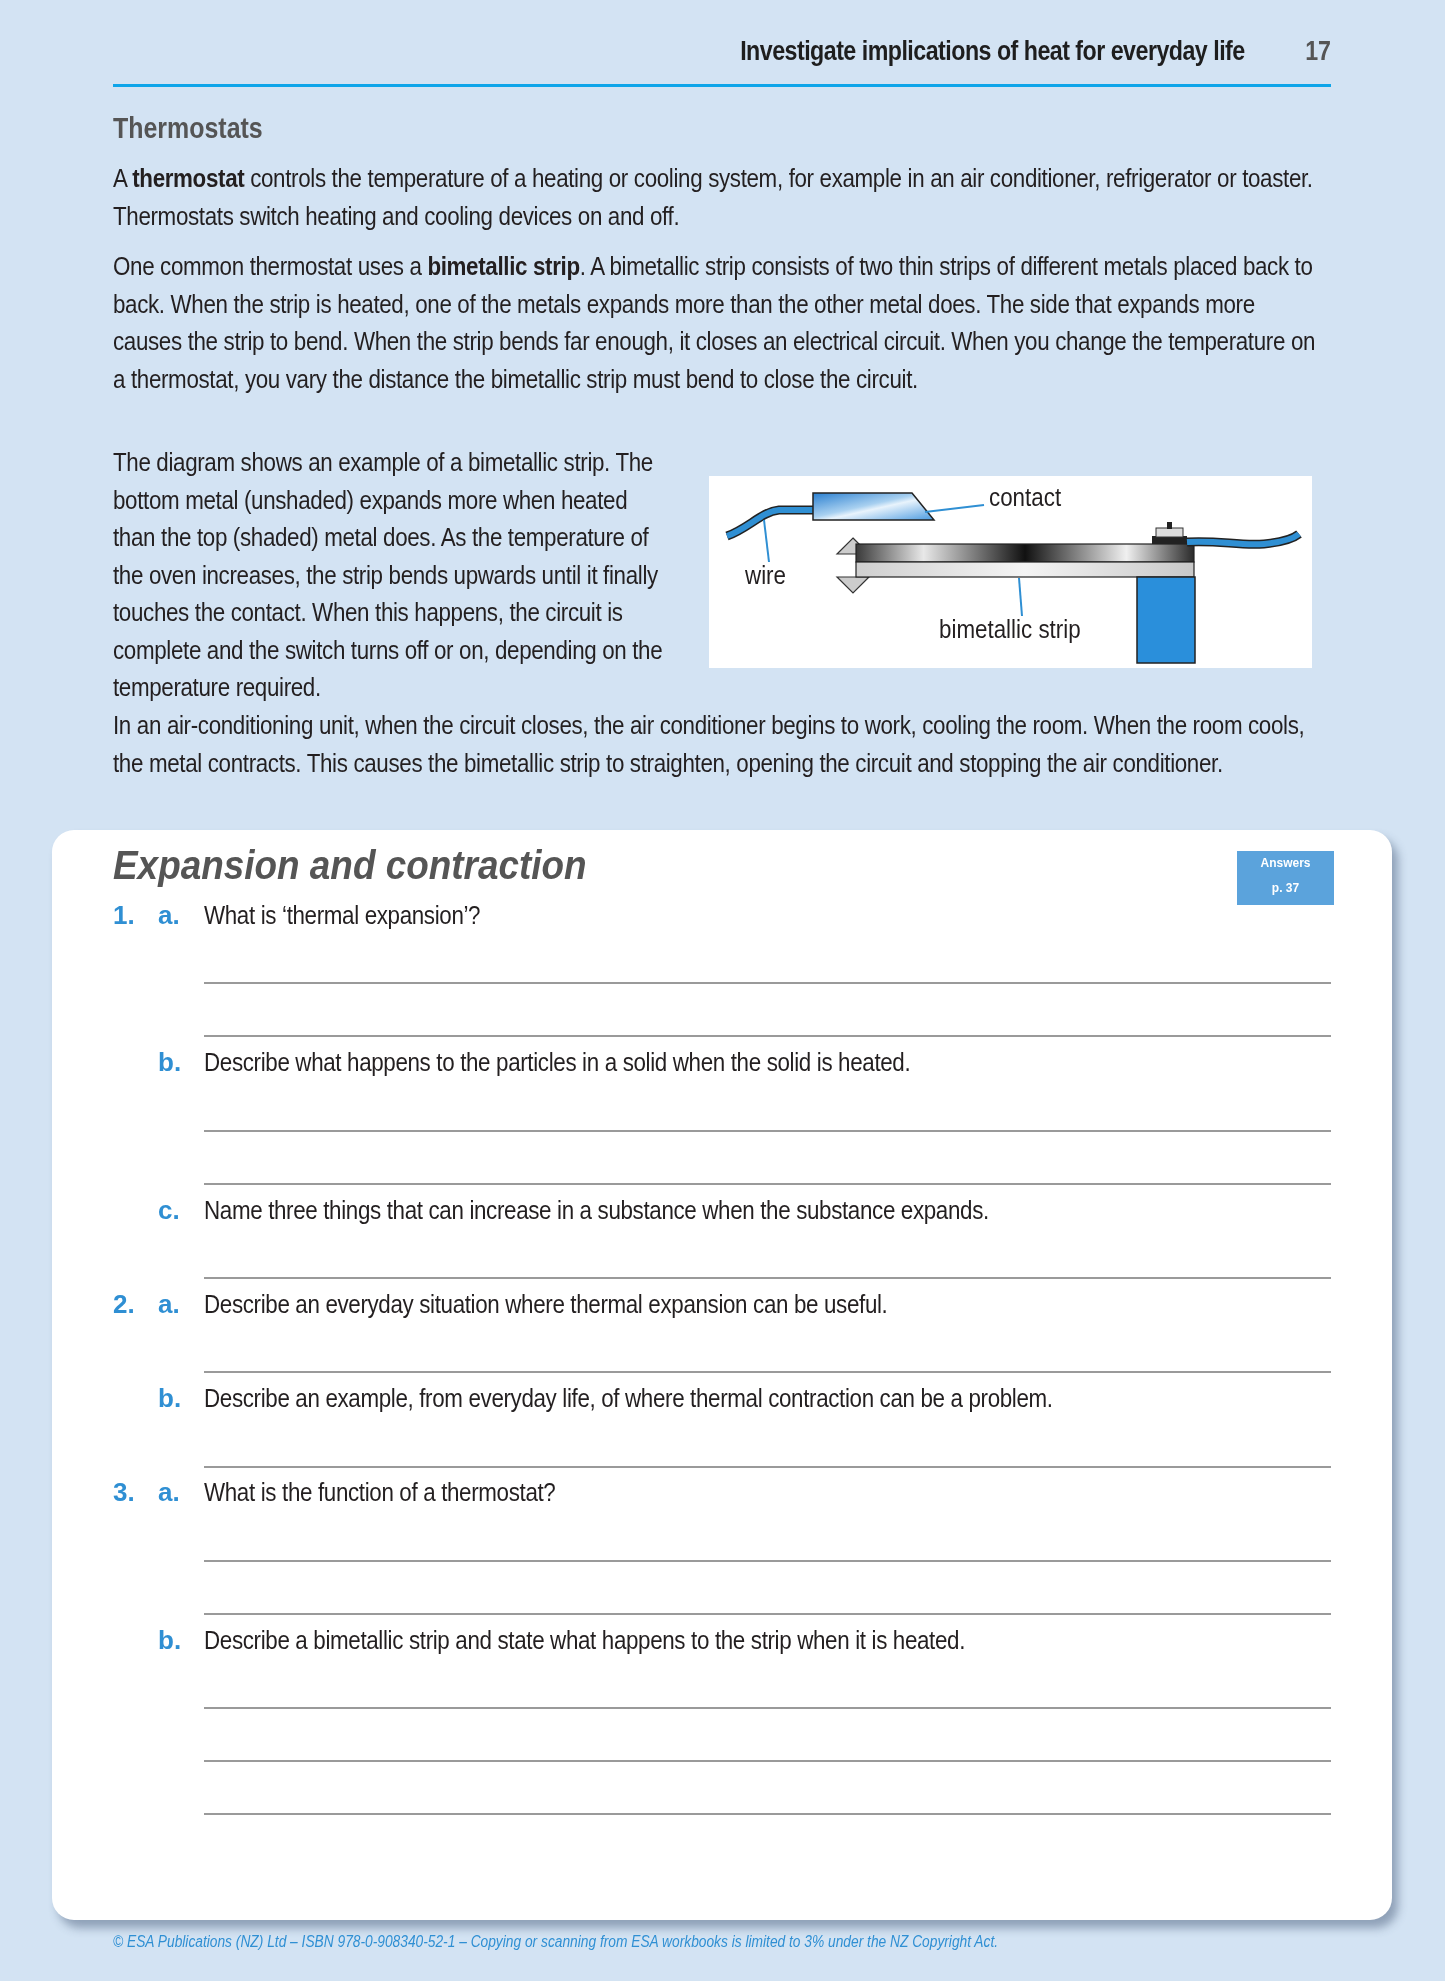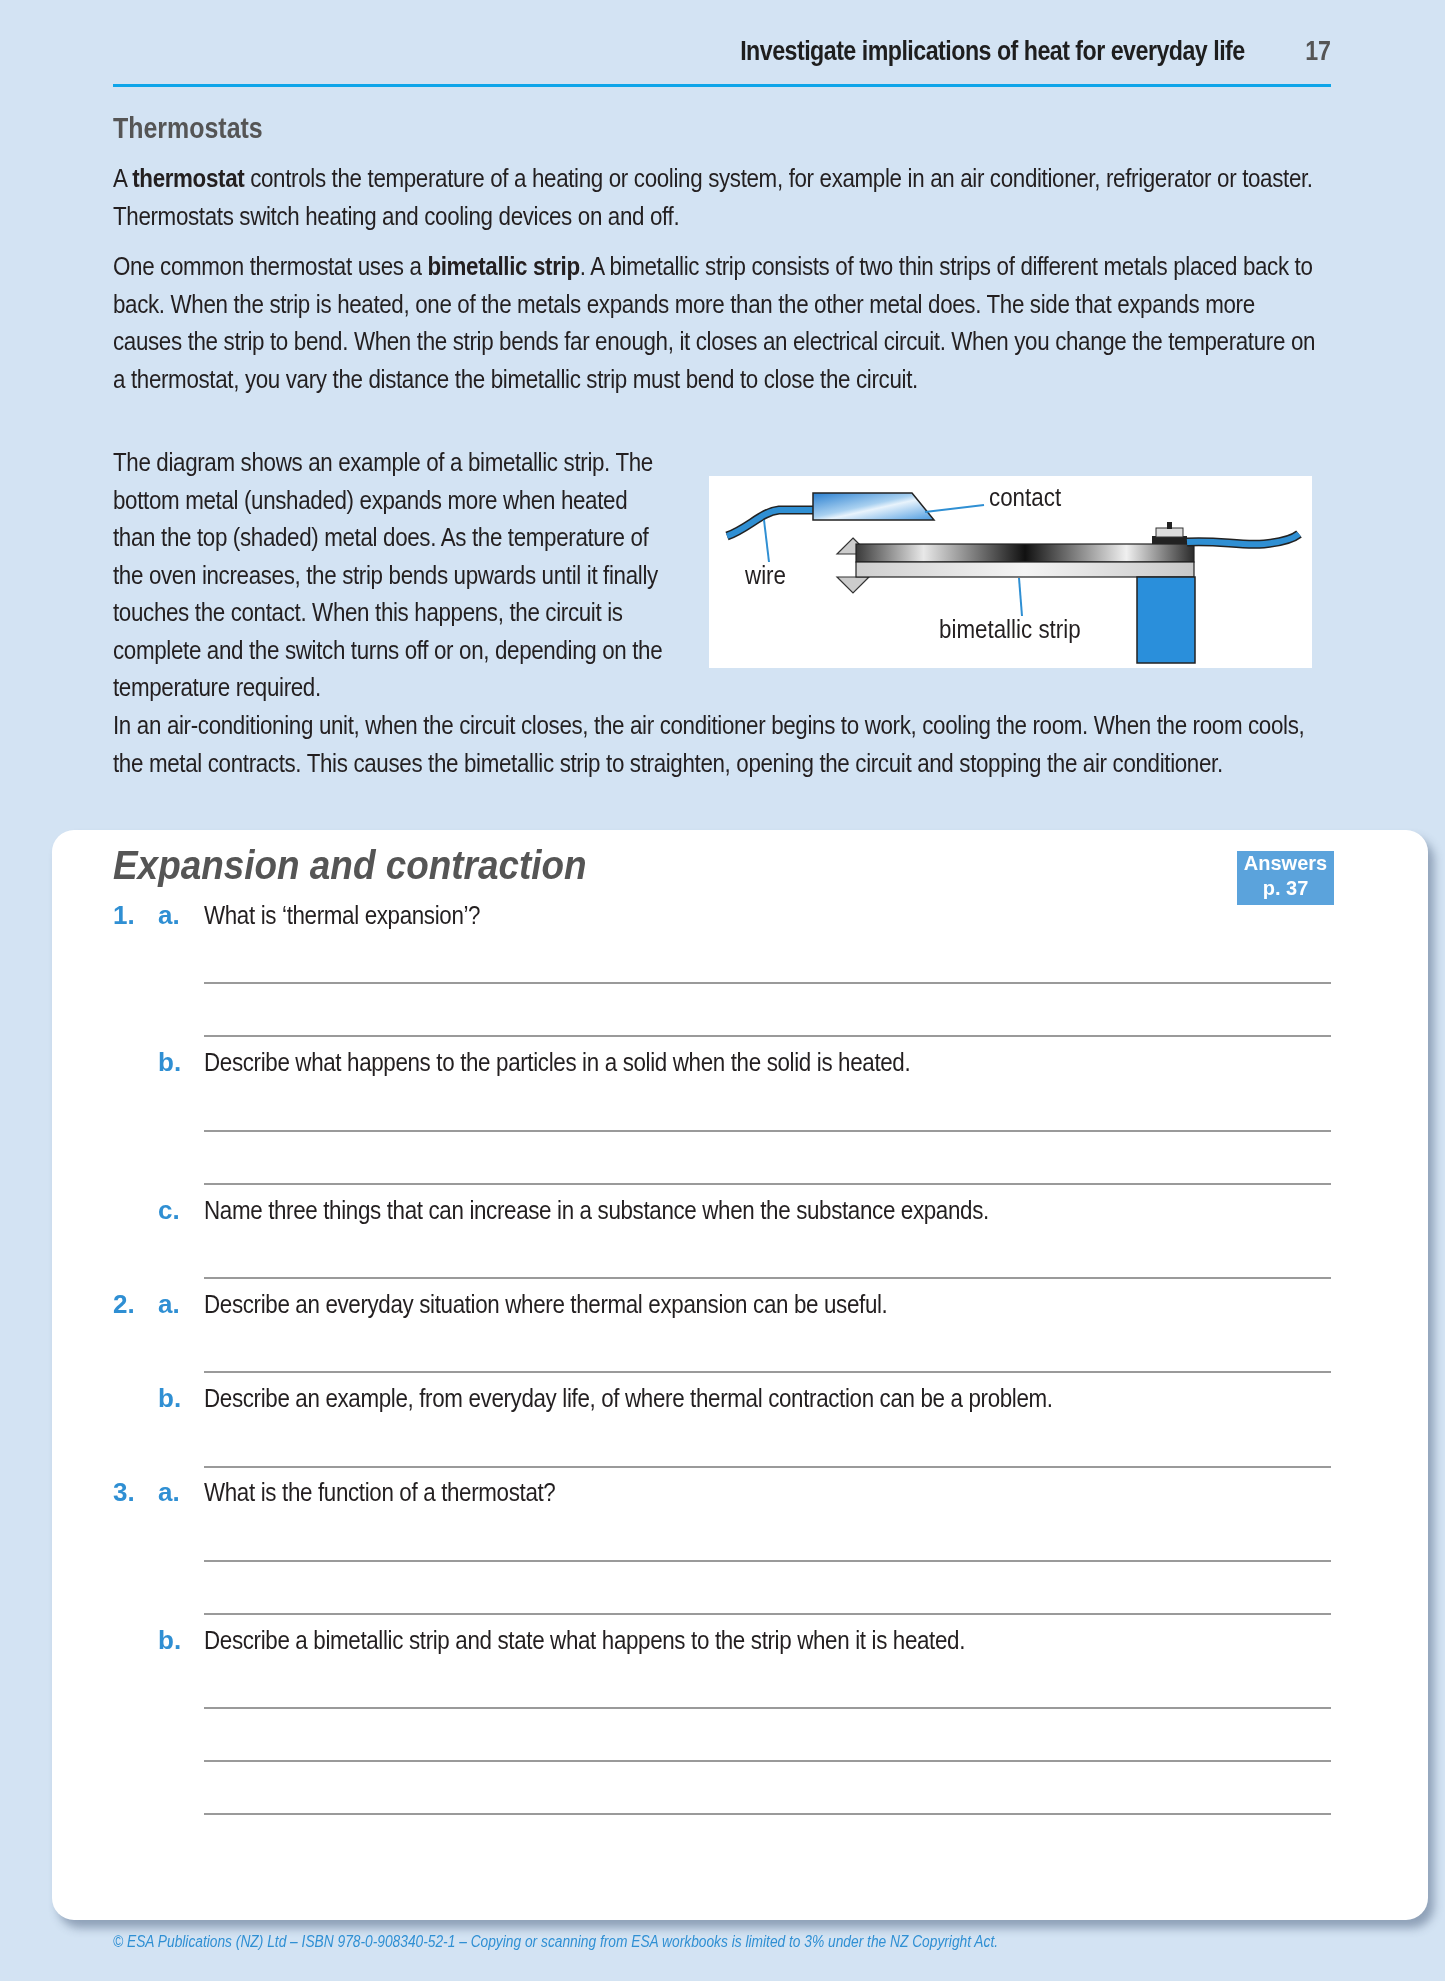--- a/index.html
+++ b/index.html
@@ -52,32 +52,31 @@
       position: absolute; font-size: 26px; color: #231f20;
       transform: scaleX(0.86); transform-origin: left center;
       white-space: nowrap;
     }
 
     .card {
       position: absolute; left: 52px; top: 830px; width: 1340px; height: 1090px;
       background: #ffffff;
       border-radius: 22px;
       box-shadow: 6px 8px 10px rgba(60,80,110,0.45);
-      padding-left: 36px;
     }
     .card-title {
       position: absolute; left: 61px; top: 12px;
       font-size: 41px; font-weight: bold; font-style: italic; color: #555;
       transform: scaleX(0.9); transform-origin: left center;
       white-space: nowrap;
     }
     .answers-badge {
       position: absolute; left: 1185px; top: 21px; width: 97px; height: 54px;
       background: #5ba3dc; color: #fff;
-      text-align: center; font-size: 20px; line-height: 25px; font-weight: bold;
+      text-align: center; font-size: 12px; line-height: 25px; font-weight: bold;
     }
     .answers-badge span { display: block; }
     .q-row {
       position: absolute; left: 0; width: 1340px; height: 40px;
     }
     .q-num {
       position: absolute; left: 61px; top: 0;
       font-size: 26px; font-weight: bold; color: #2f8fd3;
     }
     .q-letter {

